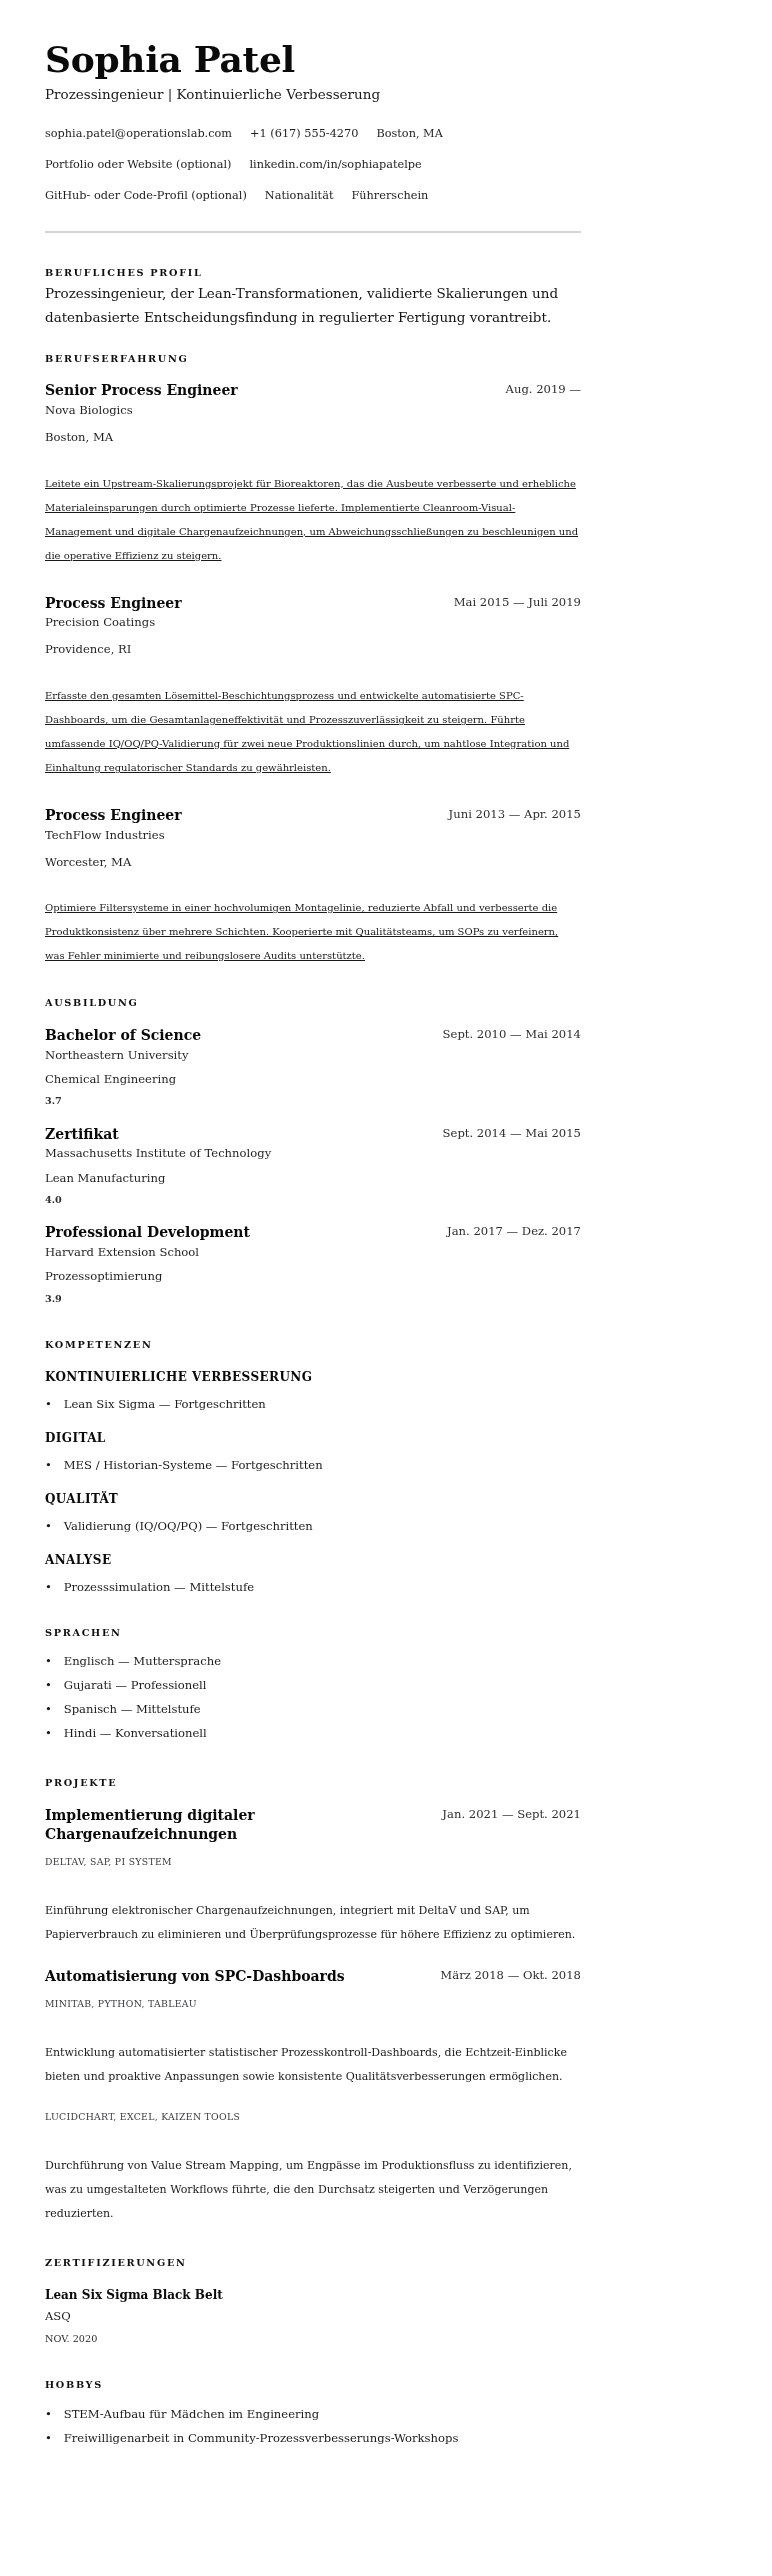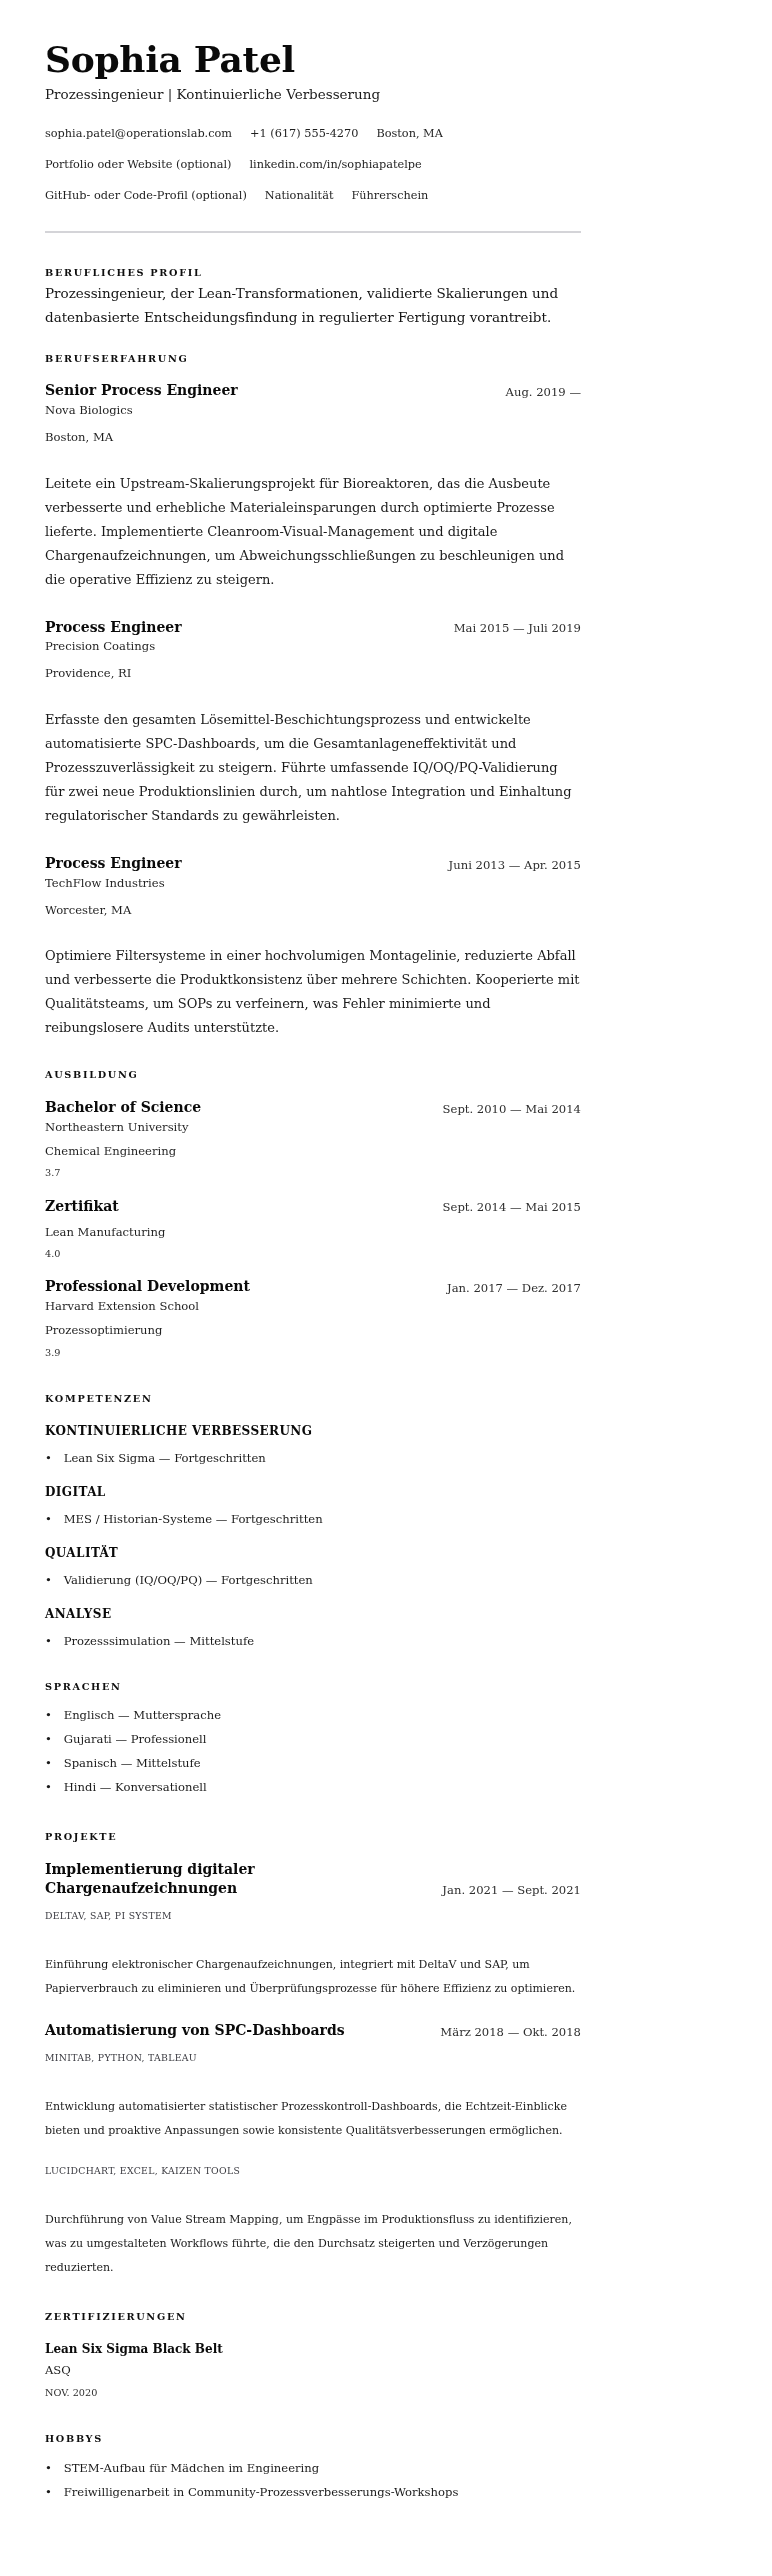--- a/index.html
+++ b/index.html
@@ -22,37 +22,37 @@
 
   .section-title {
     font-size: 9.7px; font-weight: 700; letter-spacing: 1.7px; text-transform: uppercase;
     color: #0f0f0f; margin: 0; line-height: 13px;
   }
   .sec-profile { margin-top: 33px; }
   .profile-text { font-size: 13.5px; line-height: 24px; margin: 2px 0 0 0; color: #141414; }
 
   .sec-exp { margin-top: 23px; }
 
-  .entry-head { display: flex; justify-content: space-between; align-items: flex-end; }
+  .entry-head { display: flex; justify-content: space-between; align-items: flex-start; }
   .entry-title { font-size: 14px; font-weight: 700; line-height: 19.3px; color: #0a0a0a; }
   .entry-date { font-size: 11.6px; color: #2e2e2e; line-height: 16.7px; white-space: nowrap; }
   .entry-sub { font-size: 11.6px; line-height: 16.7px; color: #1f1f1f; }
 
   .job { margin-top: 16.7px; }
   .job + .job { margin-top: 26px; }
   .job .company { margin-top: 1.3px; }
   .job .location { margin-top: 10.3px; }
-  .job .desc { font-size: 13px; line-height: 24px; margin: 26px 0 0 0; color: #1a1a1a; }
+  .job .desc { font-size: 10px; line-height: 24px; margin: 26px 0 0 0; color: #1a1a1a; text-decoration: underline; }
 
   .sec-edu { margin-top: 28px; }
   .edu { margin-top: 16.7px; }
   .edu + .edu { margin-top: 16.7px; }
   .edu .school { margin-top: 1.3px; }
   .edu .field { margin-top: 7.7px; }
-  .edu .grade { font-size: 9.7px; line-height: 14px; margin-top: 6.4px; color: #2e2e2e; }
+  .edu .grade { font-size: 9.7px; line-height: 14px; margin-top: 6.4px; color: #2e2e2e; font-weight: bold; }
 
   .sec-skills { margin-top: 32px; }
   .skill-cat { margin-top: 18px; }
   .skill-cat + .skill-cat { margin-top: 14px; }
   .skill-cat-title { font-size: 12px; font-weight: 700; letter-spacing: 0.4px; text-transform: uppercase; line-height: 16.7px; color: #0a0a0a; }
 
   ul.bullets { list-style: none; margin: 6.4px 0 0 0; padding: 0; }
   ul.bullets li { position: relative; padding-left: 18.7px; font-size: 11.6px; line-height: 24px; color: #1a1a1a; }
   ul.bullets li::before { content: "•"; position: absolute; left: 0; top: 0; color: #1a1a1a; }
 
@@ -150,20 +150,21 @@
       <div class="entry-sub school">Northeastern University</div>
       <div class="entry-sub field">Chemical Engineering</div>
       <div class="grade">3.7</div>
     </div>
 
     <div class="edu">
       <div class="entry-head">
         <div class="entry-title">Zertifikat</div>
         <div class="entry-date">Sept. 2014 — Mai 2015</div>
       </div>
+      <div class="entry-sub school">Massachusetts Institute of Technology</div>
       <div class="entry-sub field">Lean Manufacturing</div>
       <div class="grade">4.0</div>
     </div>
 
     <div class="edu">
       <div class="entry-head">
         <div class="entry-title">Professional Development</div>
         <div class="entry-date">Jan. 2017 — Dez. 2017</div>
       </div>
       <div class="entry-sub school">Harvard Extension School</div>

